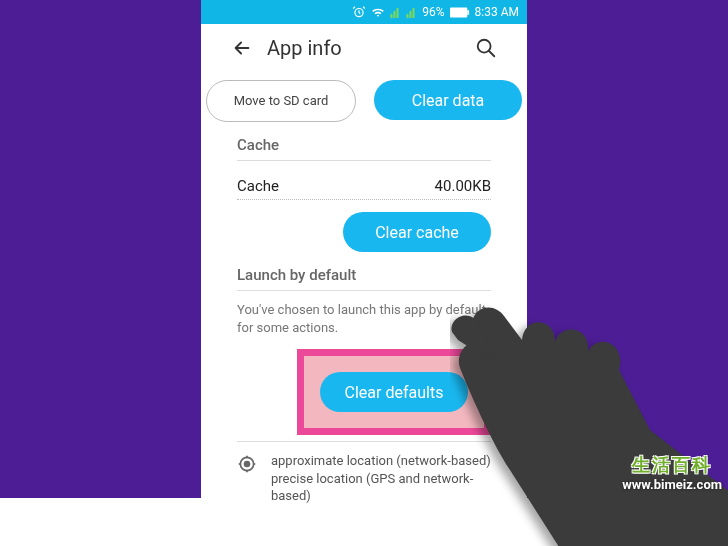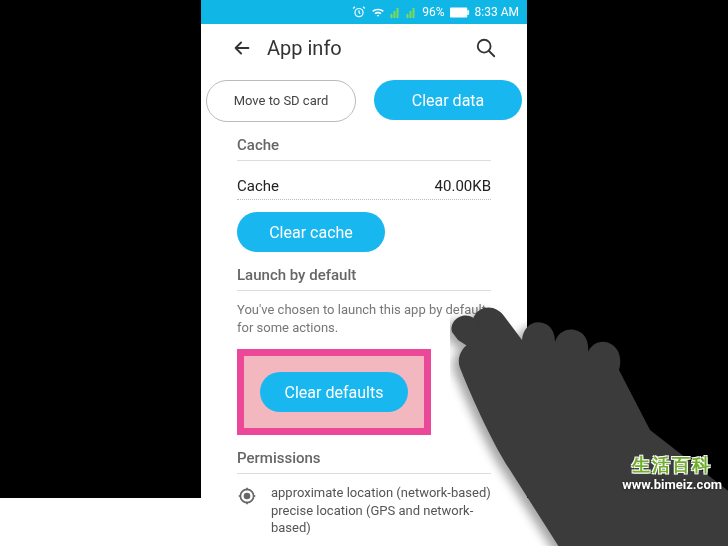--- a/index.html
+++ b/index.html
@@ -1,31 +1,31 @@
 <!DOCTYPE html>
 <html><head>
 <meta charset="utf-8">
 <style>
 html,body{margin:0;padding:0;width:728px;height:546px;font-family:-apple-system,BlinkMacSystemFont,"Segoe UI",Roboto,Arial,sans-serif;overflow:hidden}
-.stage{position:relative;width:728px;height:498px;background:#000000}
+.stage{position:relative;width:728px;height:498px;background:#4c1d95}
 .phone{position:absolute;left:201px;top:0;width:326px;height:546px;background:#fff;overflow:hidden}
 .statusbar{height:24px;background:#10b7e6;color:#fff;display:flex;align-items:center;justify-content:flex-end;padding:0 8px;font-size:12px;gap:5px}
 .statusbar .ico{display:inline-block}
 .appbar{height:48px;display:flex;align-items:center;padding:0 30px;gap:14px}
 .appbar .title{font-size:20px;color:#333;flex:1}
 .sectionpad{padding:0 36px}
 .row-btns{display:flex;gap:18px;justify-content:center;margin:8px 1px 14px}
 .pill{border-radius:22px;height:40px;display:flex;align-items:center;justify-content:center;font-size:16px;min-width:112px;padding:0 18px}
 .pill-outline{border:1px solid #bbb;background:#fff;color:#444;line-height:1.1;text-align:center;font-size:13px}
 .pill-primary{background:#19b7ef;color:#fff;border:none}
 .section-h{color:#666;font-size:15px;margin:14px 0 6px;font-weight:500}
 .hr{height:1px;background:#ddd;margin:2px 0 10px}
 .cache-row{display:flex;border-bottom:1px dotted #bbb;padding:6px 0 4px;font-size:15px;color:#222}
 .cache-row .lbl{flex:1}
-.right-btn{display:flex;justify-content:flex-start;margin:12px 0 6px}
+.right-btn{display:flex;justify-content:flex-end;margin:12px 0 6px}
 .desc{color:#777;font-size:13px;line-height:1.4;margin:4px 0 10px}
 .highlight{position:relative;display:inline-block;padding:16px;border:7px solid #ec4899;background:#f3b8bf}
 .perm-list{margin-top:10px}
 .perm-item{display:flex;gap:14px;align-items:flex-start;margin:10px 0}
 .perm-ico{width:20px;flex-shrink:0;color:#666;margin-top:2px}
 .perm-txt{font-size:13px;color:#555;line-height:1.35}
 .hand{position:absolute;left:450px;top:290px;width:290px;height:290px;pointer-events:none}
 .wm{position:absolute;right:6px;bottom:6px;text-align:center;font-size:18px;font-weight:700;pointer-events:none}
 .wm .cn{color:#6fae2a;text-shadow:1px 1px 0 #fff,-1px -1px 0 #fff,1px -1px 0 #fff,-1px 1px 0 #fff;letter-spacing:2px}
 .wm .url{color:#fff;font-size:13px;text-shadow:0 0 3px rgba(0,0,0,.6)}
@@ -106,21 +106,20 @@
 
       <div class="section-h">Launch by default</div>
       <div class="hr"></div>
       <div class="desc">You've chosen to launch this app by default for some actions.</div>
       <div class="right-btn">
         <span class="highlight">
           <span class="pill pill-primary">Clear defaults</span>
         </span>
       </div>
 
-      <div class="section-h">Permissions</div>
       <div class="hr"></div>
 
       <div class="perm-list">
         <div class="perm-item">
           <span class="perm-ico">
             <svg width="20" height="20" viewBox="0 0 24 24" fill="none" stroke="#666" stroke-width="2">
                 <circle cx="12" cy="12" r="8"></circle>
                 <circle cx="12" cy="12" r="3" fill="#666"></circle>
                 <path d="M12 2v3M12 19v3M2 12h3M19 12h3"></path>
               </svg>

